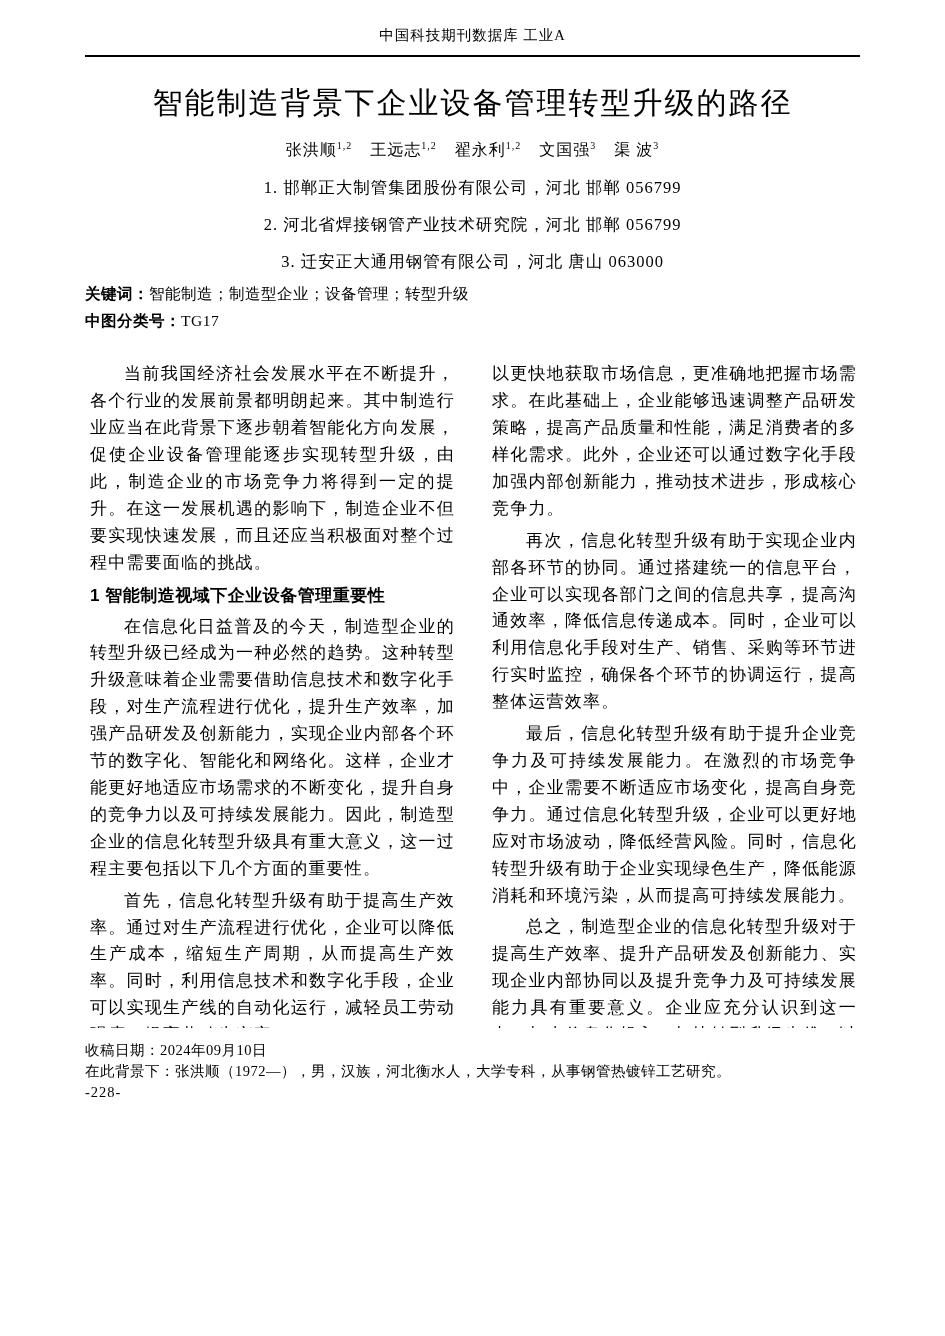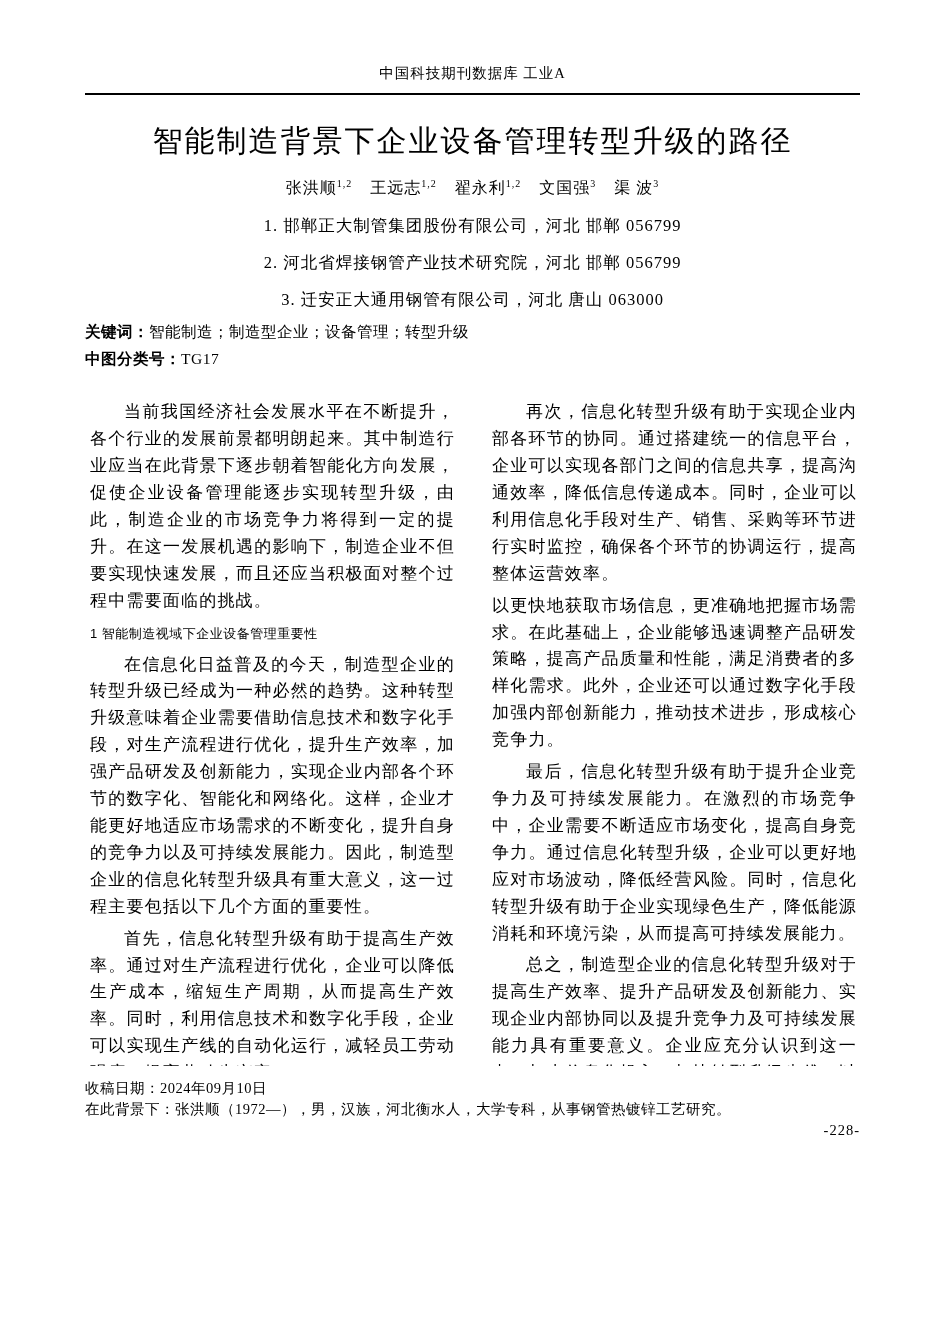--- a/index.html
+++ b/index.html
@@ -9,21 +9,21 @@
     font-family: "Liberation Serif", serif;
     color: #000000;
   }
   .page {
     position: relative;
     width: 945px;
     height: 1154px;
     background: #ffffff;
     overflow: hidden;
     box-sizing: border-box;
-    padding: 64px 85px 0 85px;
+    padding: 26px 85px 0 85px;
   }
   .journal-header {
     text-align: center;
     font-size: 14.5px;
     letter-spacing: 1px;
     font-family: "Liberation Serif", serif;
   }
   .header-rule {
     border: none;
     border-top: 2px solid #000000;
@@ -84,37 +84,36 @@
   .para {
     font-size: 17px;
     line-height: 26.9px;
     text-align: justify;
     text-indent: 2em;
     letter-spacing: 1.2px;
   }
   .para.no-indent { text-indent: 0; }
   .heading {
     font-family: "Liberation Sans", sans-serif;
-    font-weight: normal;
-    font-size: 13px;
+    font-weight: bold;
+    font-size: 17px;
     line-height: 27px;
     letter-spacing: 0.5px;
     white-space: nowrap;
   }
   .footer-notes {
     margin-top: 12px;
     font-size: 14.5px;
     line-height: 21px;
     letter-spacing: 0.5px;
   }
   .page-number {
     font-size: 14.5px;
     line-height: 21px;
     letter-spacing: 1px;
-    text-align: right;
   }
 </style>
 </head>
 <body>
 
 <div class="page">
 
   <div class="journal-header">中国科技期刊数据库  工业A</div>
 
   <hr class="header-rule">
@@ -139,22 +138,22 @@
   </div>
 
   <div class="columns">
     <div class="col" id="col-left">
         <p class="para">当前我国经济社会发展水平在不断提升，各个行业的发展前景都明朗起来。其中制造行业应当在此背景下逐步朝着智能化方向发展，促使企业设备管理能逐步实现转型升级，由此，制造企业的市场竞争力将得到一定的提升。在这一发展机遇的影响下，制造企业不但要实现快速发展，而且还应当积极面对整个过程中需要面临的挑战。</p>
         <p class="heading">1 智能制造视域下企业设备管理重要性</p>
         <p class="para">在信息化日益普及的今天，制造型企业的转型升级已经成为一种必然的趋势。这种转型升级意味着企业需要借助信息技术和数字化手段，对生产流程进行优化，提升生产效率，加强产品研发及创新能力，实现企业内部各个环节的数字化、智能化和网络化。这样，企业才能更好地适应市场需求的不断变化，提升自身的竞争力以及可持续发展能力。因此，制造型企业的信息化转型升级具有重大意义，这一过程主要包括以下几个方面的重要性。</p>
         <p class="para">首先，信息化转型升级有助于提高生产效率。通过对生产流程进行优化，企业可以降低生产成本，缩短生产周期，从而提高生产效率。同时，利用信息技术和数字化手段，企业可以实现生产线的自动化运行，减轻员工劳动强度，提高劳动生产率。</p>
       </div>
     <div class="col" id="col-right">
+        <p class="para no-indent">以更快地获取市场信息，更准确地把握市场需求。在此基础上，企业能够迅速调整产品研发策略，提高产品质量和性能，满足消费者的多样化需求。此外，企业还可以通过数字化手段加强内部创新能力，推动技术进步，形成核心竞争力。</p>
         <p class="para">再次，信息化转型升级有助于实现企业内部各环节的协同。通过搭建统一的信息平台，企业可以实现各部门之间的信息共享，提高沟通效率，降低信息传递成本。同时，企业可以利用信息化手段对生产、销售、采购等环节进行实时监控，确保各个环节的协调运行，提高整体运营效率。</p>
-        <p class="para no-indent">以更快地获取市场信息，更准确地把握市场需求。在此基础上，企业能够迅速调整产品研发策略，提高产品质量和性能，满足消费者的多样化需求。此外，企业还可以通过数字化手段加强内部创新能力，推动技术进步，形成核心竞争力。</p>
         <p class="para">最后，信息化转型升级有助于提升企业竞争力及可持续发展能力。在激烈的市场竞争中，企业需要不断适应市场变化，提高自身竞争力。通过信息化转型升级，企业可以更好地应对市场波动，降低经营风险。同时，信息化转型升级有助于企业实现绿色生产，降低能源消耗和环境污染，从而提高可持续发展能力。</p>
         <p class="para">总之，制造型企业的信息化转型升级对于提高生产效率、提升产品研发及创新能力、实现企业内部协同以及提升竞争力及可持续发展能力具有重要意义。企业应充分认识到这一点，加大信息化投入，加快转型升级步伐，以适应新时代的发展要求。</p>
       </div>
   </div>
 
   <div class="footer-notes" id="footnotes">
       <div><span>收稿日期：</span><span>2024年09月10日</span></div>
       <div><span>在此背景下：</span><span>张洪顺（1972—），男，汉族，河北衡水人，大学专科，从事钢管热镀锌工艺研究。</span></div>
     </div>
 

